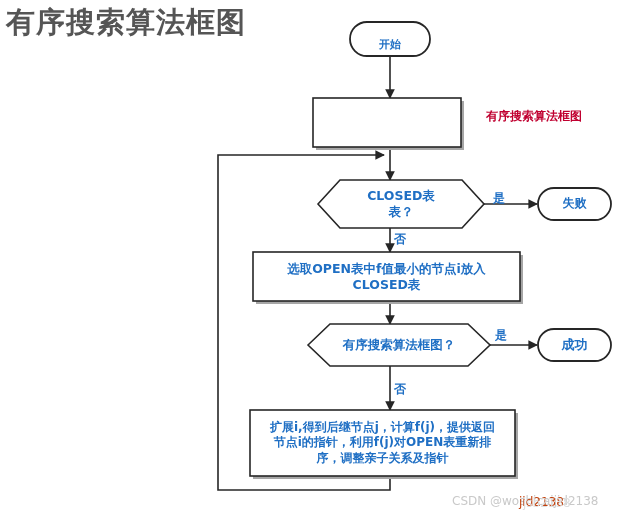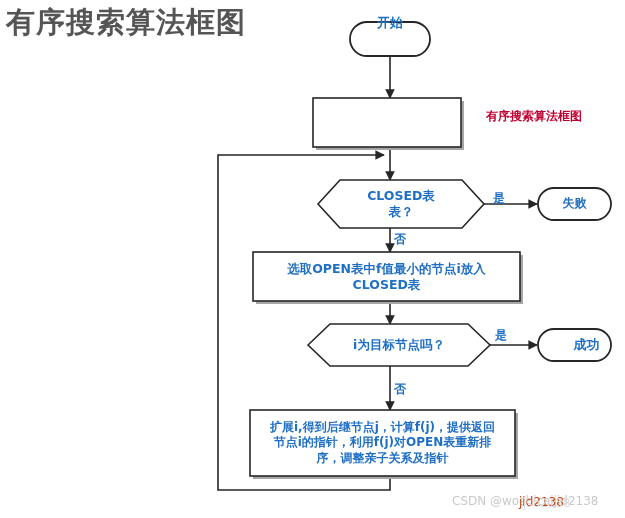--- a/index.html
+++ b/index.html
@@ -116,34 +116,34 @@
     <rect x="538" y="329" width="73" height="32" rx="16" ry="16" fill="#ffffff" stroke="#262626" stroke-width="1.8"></rect>
 
     <rect x="253" y="413" width="265" height="66" fill="#a6a6a6"></rect>
     <rect x="250" y="410" width="265" height="66" fill="#ffffff" stroke="#262626" stroke-width="1.6"></rect>
   </svg>
 
   <div id="title">有序搜索算法框图</div>
 
   <div id="side-note">有序搜索算法框图</div>
 
-  <div class="node-label" style="left:350px;top:6px;width:80px;height:34px;font-size:13px;">开始</div>
+  <div class="node-label" style="left:350px;top:28px;width:80px;height:34px;font-size:11px;">开始</div>
 
 
   <div class="node-label" style="left:340px;top:180px;width:122px;height:48px;font-size:12.5px;">CLOSED表
 表？</div>
 
   <div class="node-label" style="left:538px;top:188px;width:73px;height:32px;font-size:12px;">失败</div>
 
   <div class="node-label" style="left:253px;top:252px;width:267px;height:49px;font-size:12.5px;">选取OPEN表中f值最小的节点i放入
 CLOSED表</div>
 
-  <div class="node-label" style="left:330px;top:324px;width:138px;height:42px;font-size:12.5px;">i为目标节点吗？</div>
+  <div class="node-label" style="left:330px;top:324px;width:138px;height:42px;font-size:12.5px;">有序搜索算法框图？</div>
 
-  <div class="node-label" style="left:538px;top:329px;width:73px;height:32px;font-size:13px;margin-left:12px;">成功</div>
+  <div class="node-label" style="left:538px;top:329px;width:73px;height:32px;font-size:13px;">成功</div>
 
   <div class="node-label" style="left:250px;top:410px;width:265px;height:66px;font-size:12px;">扩展i,得到后继节点j，计算f(j)，提供返回
 节点i的指针，利用f(j)对OPEN表重新排
 序，调整亲子关系及指针</div>
 
   <div class="edge-label" style="left:493px;top:190px;">是</div>
 
   <div class="edge-label" style="left:394px;top:231px;">否</div>
 
   <div class="edge-label" style="left:495px;top:327px;">是</div>

